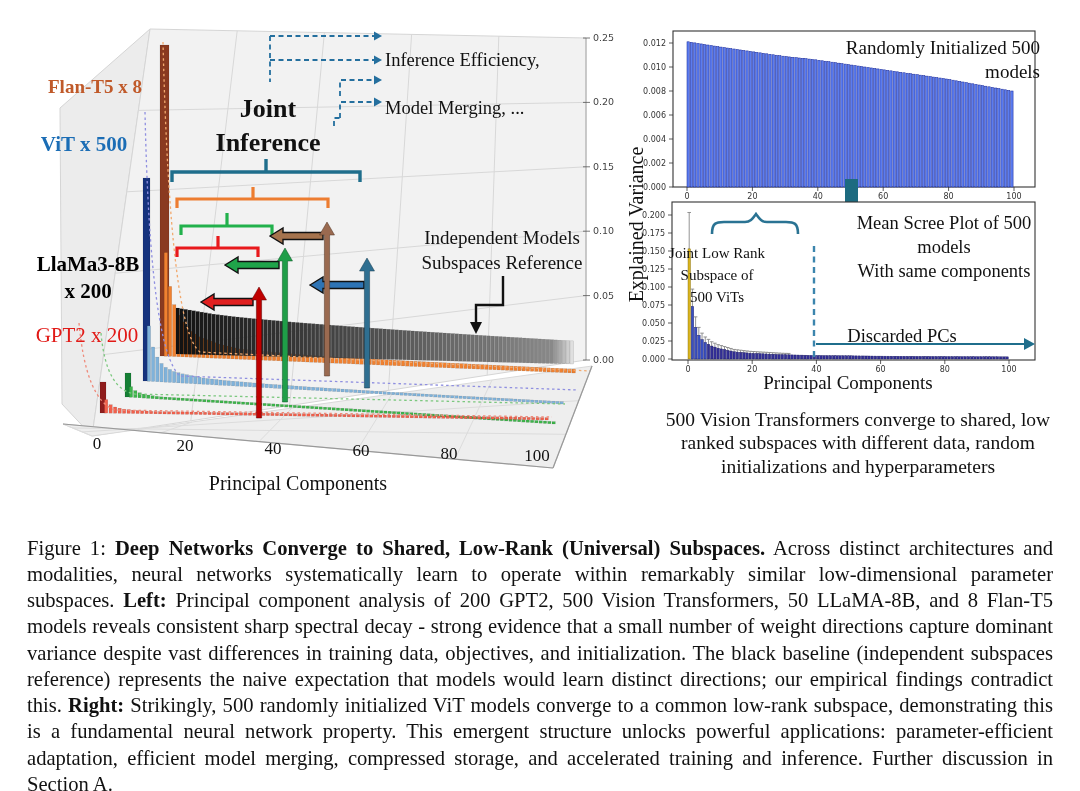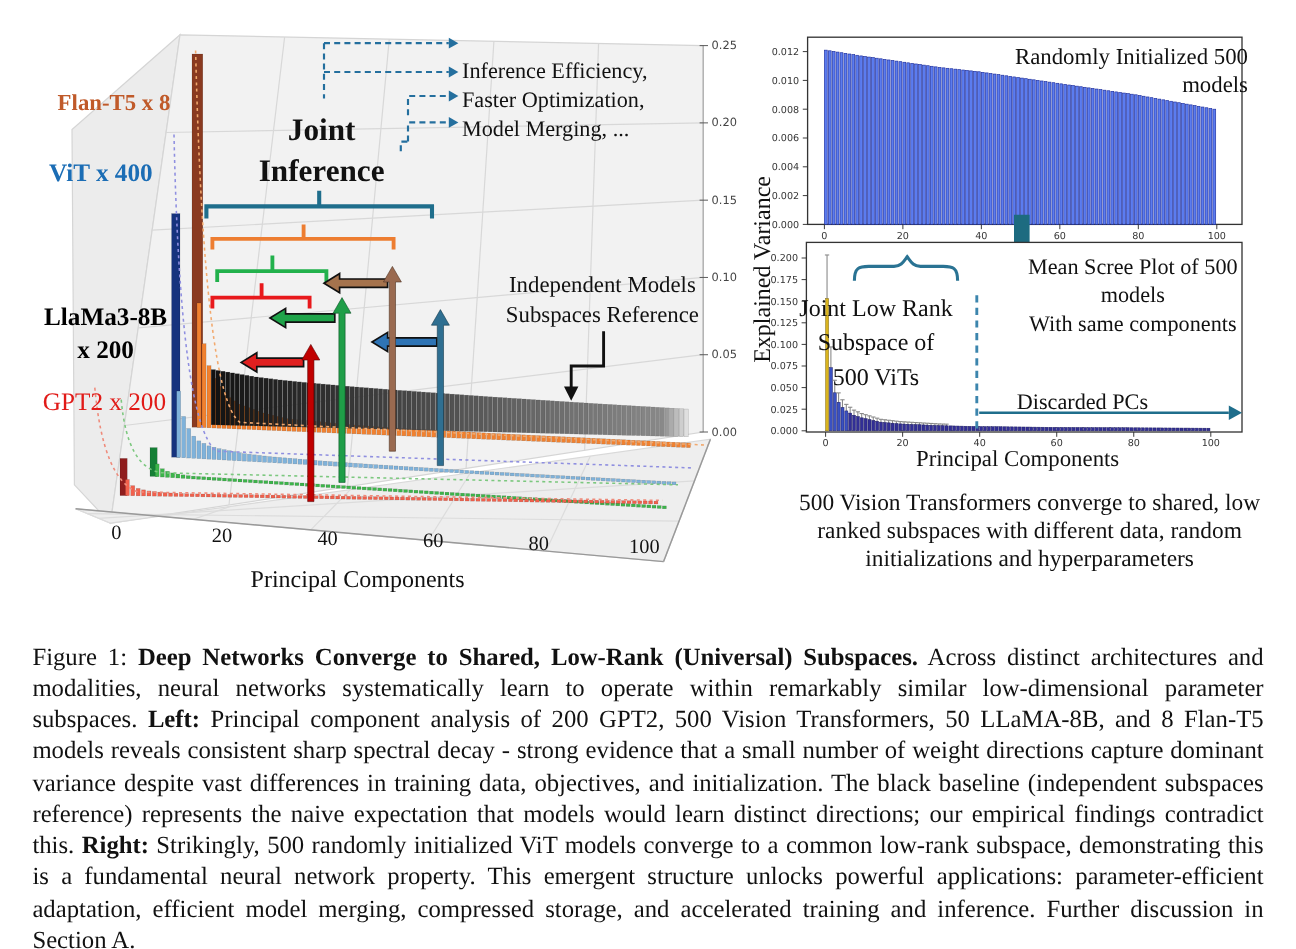--- a/index.html
+++ b/index.html
@@ -11,21 +11,21 @@
   .lbl-flan{left:25px;top:75px;width:140px;font-size:19px;font-weight:600;}
   .lbl-vit{left:14px;top:131px;width:140px;font-size:21px;font-weight:bold;}
   .lbl-llama{left:18px;top:251px;width:140px;font-size:21px;font-weight:bold;line-height:1.3;}
   .lbl-gpt2{left:12px;top:322px;width:150px;font-size:21px;font-weight:normal;}
   .joint{left:158px;top:92px;width:220px;font-size:26px;font-weight:bold;line-height:1.3;}
   .benefit{left:385px;width:230px;font-size:18.5px;text-align:left;}
   .indep{left:392px;top:226px;width:220px;font-size:19px;line-height:1.3;}
   .xlabel-left{left:198px;top:471px;width:200px;font-size:20px;}
   .ev-label{left:536px;top:212px;width:200px;font-size:20px;transform:rotate(-90deg);transform-origin:center;}
   .tr-title{left:800px;top:36px;width:240px;font-size:19px;text-align:right;}
-  .jlr{left:640px;top:243px;width:180px;font-size:20px;line-height:1.45;}
+  .jlr{left:627px;top:243px;width:180px;font-size:15px;line-height:1.45;}
   .mean-scree{left:834px;top:211px;width:220px;font-size:18.5px;line-height:1.3;}
   .discarded{left:822px;top:325px;width:160px;font-size:18.5px;}
   .br-xlabel{left:748px;top:371px;width:200px;font-size:19px;}
   .right-note{left:662px;top:408px;width:392px;font-size:19.5px;line-height:1.2;}
   .caption{position:absolute;left:27px;top:514px;width:1026px;font-size:20.6px;
            line-height:1.275;text-align:justify;}
   .caption .b{font-weight:bold;}
 </style>
 </head>
 <body>
@@ -959,28 +959,27 @@
           <text x="1009" y="372" text-anchor="middle" font-size="8" font-family="&quot;DejaVu Sans&quot;,sans-serif" fill="#333">100</text>
         </g>
       <path d="M712,234 C712,223 716,222 724,222 L745,222 C751,222 753,218 756,214 C759,218 761,222 767,222 L786,222 C794,222 798,223 798,234" fill="none" stroke="#2a7393" stroke-width="2.6"></path>
       <line x1="814" y1="246" x2="814" y2="359" stroke="#3c85ad" stroke-width="2.4" stroke-dasharray="6 4.5"></line>
       <line x1="816" y1="344" x2="1024" y2="344" stroke="#1f6e8c" stroke-width="2.2"></line>
       <polygon points="1024,338 1024,350 1035,344" fill="#1f6e8c"></polygon>
     </g>
   </svg>
 
   <div class="ovl lbl-flan" style="color:#c05a2a">Flan-T5 x 8</div>
-  <div class="ovl lbl-vit" style="color:#1b6db5">ViT x 400</div>
+  <div class="ovl lbl-vit" style="color:#1b6db5">ViT x 500</div>
   <div class="ovl lbl-llama pre" style="color:#000000">LlaMa3-8B
 x 200</div>
   <div class="ovl lbl-gpt2" style="color:#e11a17">GPT2 x 200</div>
   <div class="ovl joint pre">Joint
 Inference</div>
   <div class="ovl benefit" style="top:49px">Inference Efficiency,</div>
-  <div class="ovl benefit" style="top:73px">Faster Optimization,</div>
   <div class="ovl benefit" style="top:97px">Model Merging, ...</div>
   <div class="ovl indep pre">Independent Models
 Subspaces Reference</div>
   <div class="ovl xlabel-left">Principal Components</div>
 
   <div class="ovl ev-label">Explained Variance</div>
   <div class="ovl tr-title">Randomly Initialized 500 models</div>
   <div class="ovl jlr pre">Joint Low Rank
 Subspace of
 500 ViTs</div>

